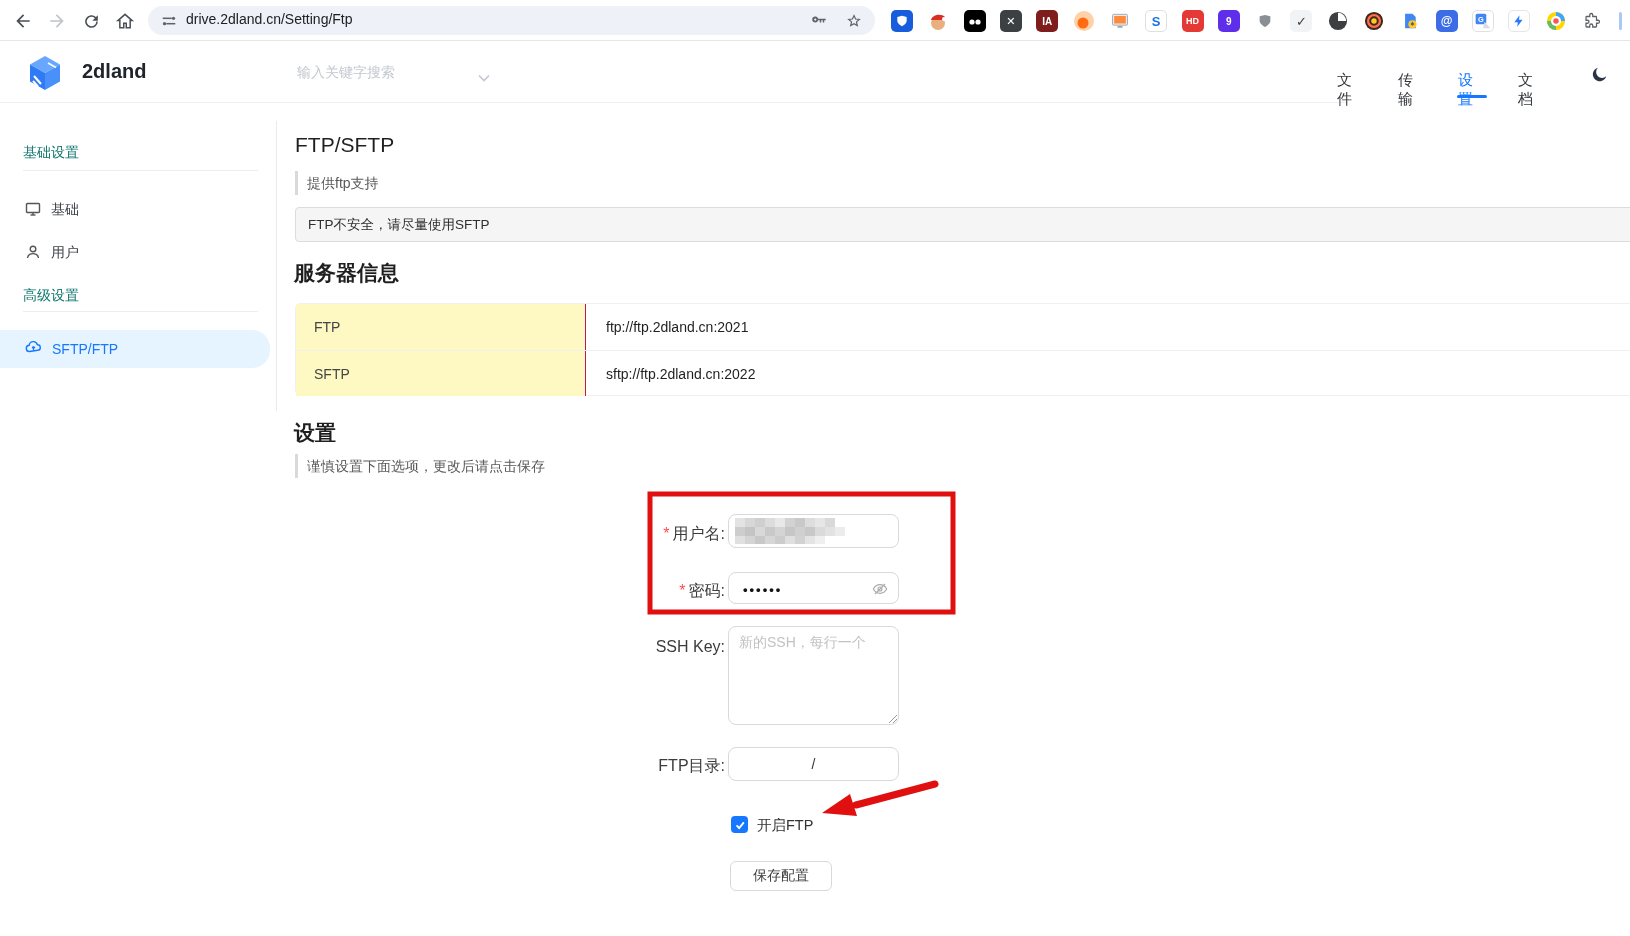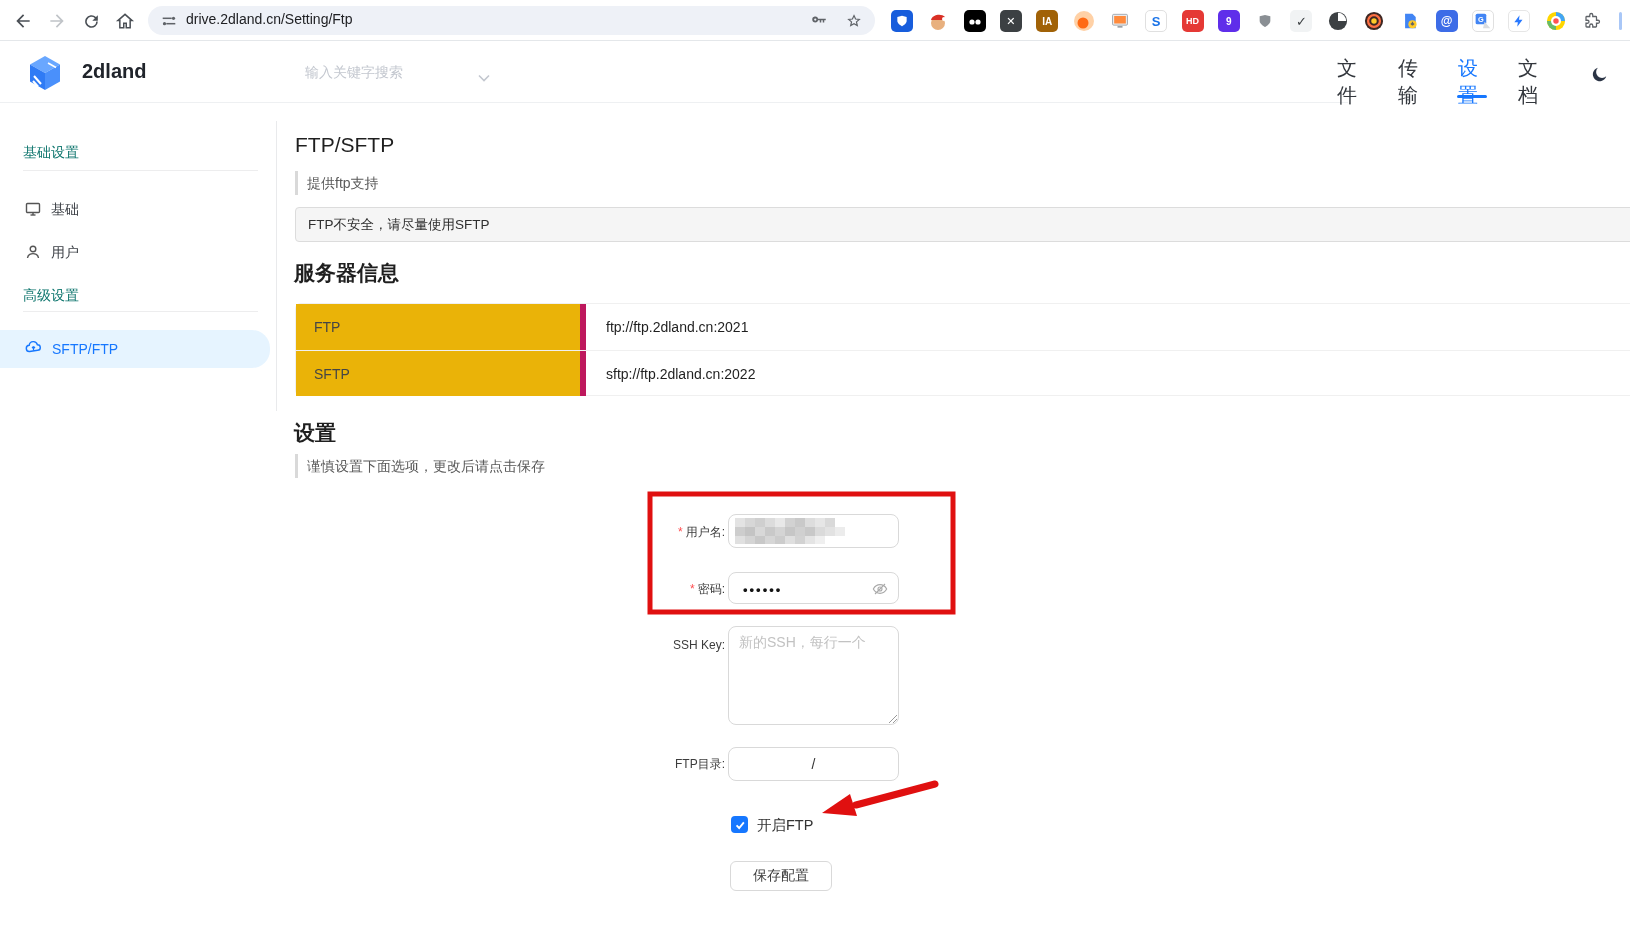--- a/index.html
+++ b/index.html
@@ -14,48 +14,48 @@
   .url-text { position:absolute; left:38px; top:5px; font-size:14px; color:#202124; }
   .pill-ic { position:absolute; top:6px; width:18px; height:18px; }
   .ext-row { position:absolute; left:891px; top:10px; width:712px; display:flex; justify-content:space-between; }
   .ext { width:22px; height:22px; border-radius:5px; display:flex; align-items:center; justify-content:center; font-weight:bold; font-size:10px; color:#fff; position:relative; overflow:hidden; }
   .profile-sep { position:absolute; left:1619px; top:12px; width:3px; height:18px; border-radius:2px; background:#a9c7f7; }
 
   
   .navbar { position:absolute; left:0; top:41px; width:1348px; height:62px; background:#fff; border-bottom:1px solid #eef0f2; }
   .logo-ic { position:absolute; left:26px; top:13px; }
   .logo-text { position:absolute; left:82px; top:19px; font-size:20px; font-weight:bold; color:#20242b; }
-  .search-input { position:absolute; left:305px; top:18px; width:165px; height:26px; border:none; outline:none; font-size:14px; color:#000000; background:transparent; }
+  .search-input { position:absolute; left:297px; top:18px; width:165px; height:26px; border:none; outline:none; font-size:14px; color:#000000; background:transparent; }
   .search-input::placeholder { color:#c3c7cf; }
   .chev { position:absolute; left:478px; top:27px; }
-  .nav-item { position:absolute; top:14px; font-size:20px; color:#33373d; cursor:pointer; }
+  .nav-item { position:absolute; top:30px; font-size:15px; color:#33373d; cursor:pointer; }
   .nav-item.active { color:#1677ff; }
   .nav-underline { position:absolute; left:1457px; top:54px; width:30px; height:3px; border-radius:2px; background:#1677ff; }
   .moon { position:absolute; left:1590px; top:24px; }
 
   
   .side-divider-v { position:absolute; left:276px; top:121px; width:1px; height:290px; background:#e9eaec; }
   .side-sec { position:absolute; left:23px; font-size:14px; color:#0f766e; }
   .side-rule { position:absolute; left:23px; width:235px; height:1px; background:#ededee; }
   .side-item { position:absolute; left:0; width:270px; height:34px; display:flex; align-items:center; padding-left:25px; font-size:14px; color:#3a3e44; cursor:pointer; }
   .side-item .lbl { margin-left:10px; }
   .side-item.active { background:#e6f4ff; border-radius:0 18px 18px 0; color:#1677ff; height:38px; }
 
   
   .h1 { position:absolute; left:295px; top:133px; font-size:21px; font-weight:normal; color:#1f1f1f; }
   .sub-note { position:absolute; left:295px; border-left:3px solid #d9d9d9; padding-left:9px; font-size:14px; color:#595959; line-height:24px; height:24px; }
   .alert { position:absolute; left:295px; top:207px; width:1340px; height:35px; background:#f5f5f5; border:1px solid #dcdcdc; border-radius:4px; font-size:13.5px; color:#2f2f2f; line-height:33px; padding-left:12px; }
   .h2 { position:absolute; left:294px; font-size:21px; font-weight:bold; color:#1f1f1f; }
   .srv-table { position:absolute; left:295px; top:303px; width:1340px; height:93px; border:1px solid #f0f0f0; border-radius:6px 0 0 6px; }
   .srv-row { position:relative; height:46px; display:flex; }
   .srv-row + .srv-row { border-top:1px solid #f0f0f0; }
-  .srv-label { width:290px; background:#eab308; border-right:6px solid #be185d; font-size:14px; color:#454545; display:flex; align-items:center; padding-left:18px; }
+  .srv-label { width:290px; background:#fef9c3; border-right:1px solid #be185d; font-size:14px; color:#454545; display:flex; align-items:center; padding-left:18px; }
   .srv-value { flex:1; font-size:14px; color:#1f1f1f; display:flex; align-items:center; padding-left:20px; }
 
-  .f-label { position:absolute; right:905px; font-size:12px; color:#3c3c3c; white-space:nowrap; text-align:right; }
+  .f-label { position:absolute; right:905px; font-size:16px; color:#3c3c3c; white-space:nowrap; text-align:right; }
   .req { color:#ff4d4f; margin-right:3px; }
   .inp { position:absolute; left:728px; width:171px; background:#fff; border:1px solid #d9d9d9; border-radius:8px; font-size:14px; color:#333; }
   .pwd-dots { position:absolute; left:14px; top:9px; font-size:13px; font-weight:bold; letter-spacing:2px; color:#141414; }
   .eye { position:absolute; right:10px; top:8px; }
   textarea.inp { resize:none; padding:7px 10px; font-family:"Liberation Sans","DejaVu Sans",sans-serif; outline:none; }
   textarea.inp::placeholder { color:#c2c2c2; }
   input.inp { outline:none; }
   .ftpdir { text-align:center; }
   .chk { position:absolute; left:731px; top:816px; width:17px; height:17px; background:#1677ff; border-radius:4px; display:flex; align-items:center; justify-content:center; cursor:pointer; }
   .chk-label { position:absolute; left:757px; top:816px; font-size:14.5px; color:#333; }
@@ -129,21 +129,21 @@
       </div>
       <div class="ext" style="background:#000">
         <svg width="16" height="16" viewBox="0 0 16 16">
             <circle cx="5" cy="9" r="2.6" fill="#fff"></circle>
             <circle cx="11" cy="9" r="2.6" fill="#fff"></circle>
           </svg>
       </div>
       <div class="ext" style="background:#3c4043;font-size:11px">
           <span>✕</span>
         </div>
-      <div class="ext" style="background:#a16207">
+      <div class="ext" style="background:#7f1d1d">
           <span>IA</span>
         </div>
       <div class="ext">
         <svg width="22" height="22" viewBox="0 0 22 22">
             <circle cx="11" cy="11" r="10" fill="#ffd1a6"></circle>
             <circle cx="10" cy="13" r="5.5" fill="#ff6a13"></circle>
           </svg>
       </div>
       <div class="ext">
         <svg width="20" height="20" viewBox="0 0 24 24">

